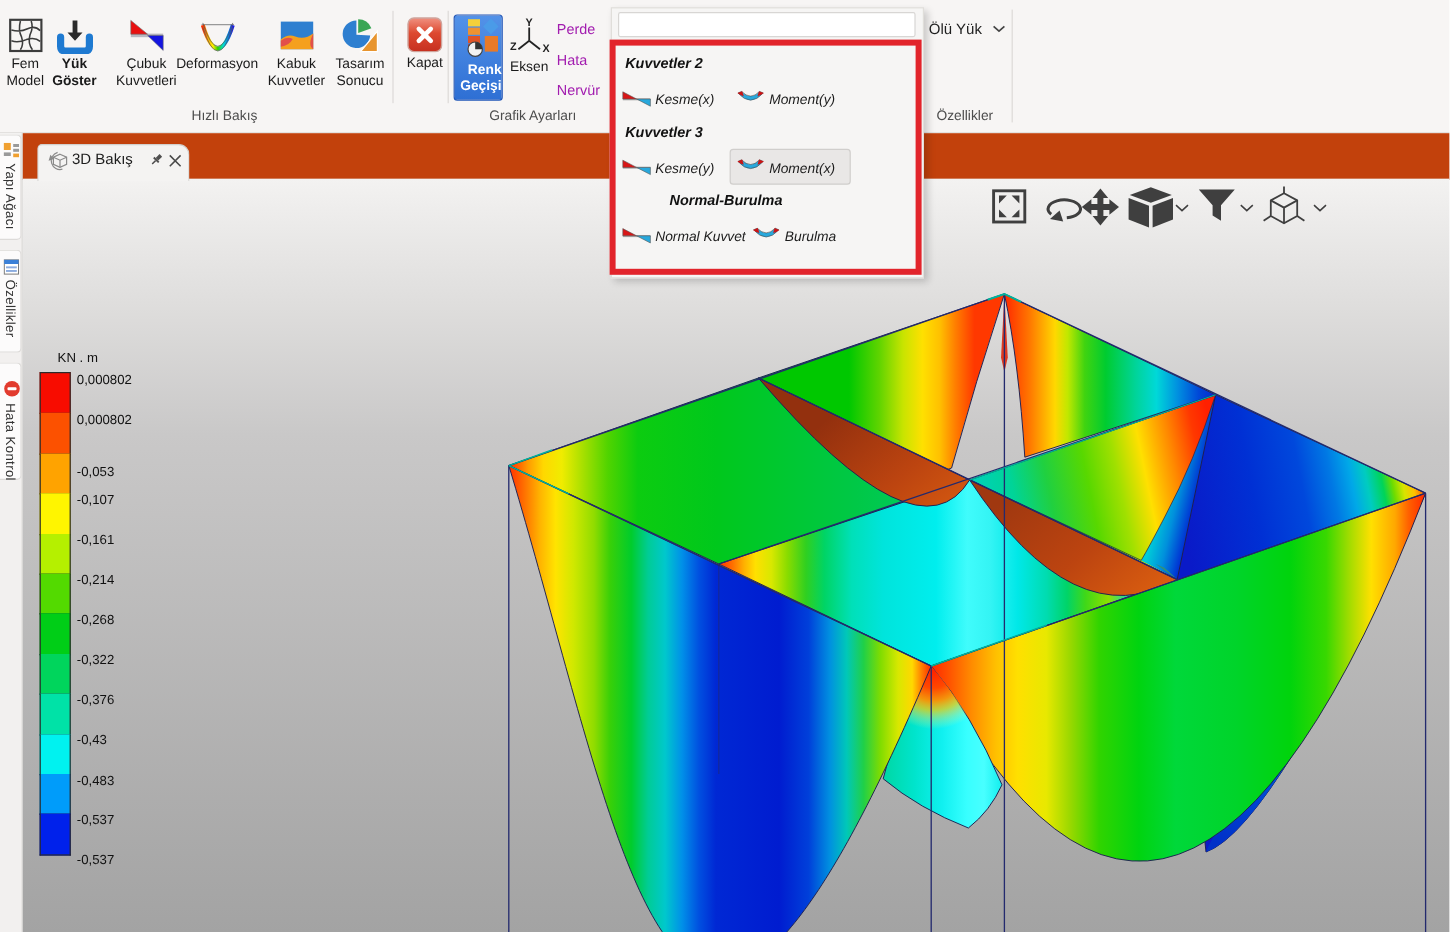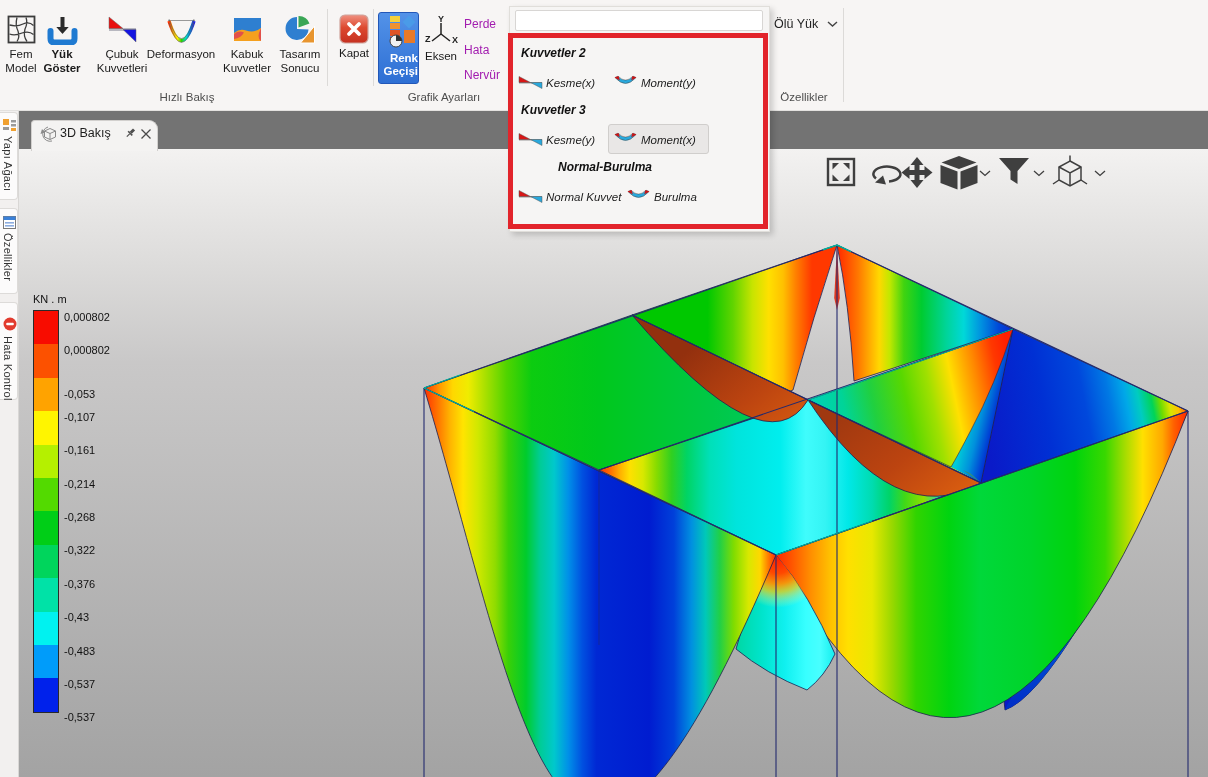--- a/index.html
+++ b/index.html
@@ -10,21 +10,21 @@
 .rit{position:absolute;top:14px;text-align:center;color:#1a1a1a;font-size:11.5px;line-height:13.5px;}
 .rit svg{display:block;margin:0 auto 3px auto;}
 .glabel{position:absolute;top:91px;font-size:11.5px;color:#4d4d4d;text-align:center;}
 .vsep{position:absolute;top:9px;height:77px;width:1px;background:#dcdad8;}
 .mini{position:absolute;left:464px;font-size:12px;color:#a21caf;}
 
 #rail{left:0;top:111px;width:18px;height:666px;background:#f2f0ef;border-right:1px solid #d9d7d5;}
 .ltab{position:absolute;left:0px;width:17px;background:#fcfbfb;border:1px solid #dddbd9;border-left:none;border-radius:0 4px 4px 0;}
 .vtext{position:absolute;left:2px;writing-mode:vertical-rl;font-size:11px;color:#333;letter-spacing:0.3px;}
 
-#tabbar{left:19px;top:111px;width:1189px;height:38px;background:#737373;border-bottom:1px solid #d6d4d2;}
+#tabbar{left:19px;top:111px;width:1189px;height:38px;background:#c2410c;border-bottom:1px solid #d6d4d2;}
 #dtab{position:absolute;left:12px;top:9px;width:125px;height:30px;background:#f4f3f2;border:1px solid #d2d0ce;border-bottom:none;border-radius:4px 9px 0 0;z-index:3;}
 #dtab .ttext{position:absolute;left:28px;top:5px;font-size:12.5px;color:#1d1d1d;}
 
 #canvas{left:19px;top:149px;width:1189px;height:628px;
  background:linear-gradient(#f3f2f1 0%,#dddcdb 18%,#c9c8c8 34%,#a3a3a3 100%);}
 #legend{position:absolute;left:14px;top:161px;}
 .lgrow{position:absolute;left:0;width:24px;height:33.4px;border:1px solid #2a2a2a;border-top:none;}
 .lglab{position:absolute;left:31px;font-size:11px;color:#111;}
 
 #popup{left:509px;top:6px;width:259px;height:224px;background:#f6f5f4;border:1px solid #e0deda;
@@ -389,21 +389,21 @@
   </g>
   <g stroke="#00b39b" stroke-width="1.2" fill="none">
     <path d="M424,388 L474,411.5"></path>
     <path d="M776,555 L872,521"></path>
     <path d="M424,388 L460,375"></path>
     <path d="M808,400 L1013,329" stroke-width="1"></path>
           <path d="M823,249.8 L837,245 L851,251.6" stroke-width="1.6"></path>
   </g>
   </svg>
   <div id="legend">
-    <div style="font-size:11px;color:#111;position:absolute;top:-17px;left:0;white-space:nowrap;">KN . m</div>
+    <div style="font-size:11px;color:#111;position:absolute;top:-17px;left:15px;white-space:nowrap;">KN . m</div>
     <div class="lgrow" style="top:0px;border-top:1px solid #2a2a2a;background:#f80c00;"></div>
     <div class="lgrow" style="top:34.4px;background:#fc5100;"></div>
     <div class="lgrow" style="top:67.8px;background:#ffa300;"></div>
     <div class="lgrow" style="top:101.2px;background:#fff500;"></div>
     <div class="lgrow" style="top:134.6px;background:#b5f000;"></div>
     <div class="lgrow" style="top:168px;background:#53da00;"></div>
     <div class="lgrow" style="top:201.4px;background:#00ce17;"></div>
     <div class="lgrow" style="top:234.8px;background:#00d55c;"></div>
     <div class="lgrow" style="top:268.2px;background:#00e2a7;"></div>
     <div class="lgrow" style="top:301.6px;background:#00f2f0;"></div>

